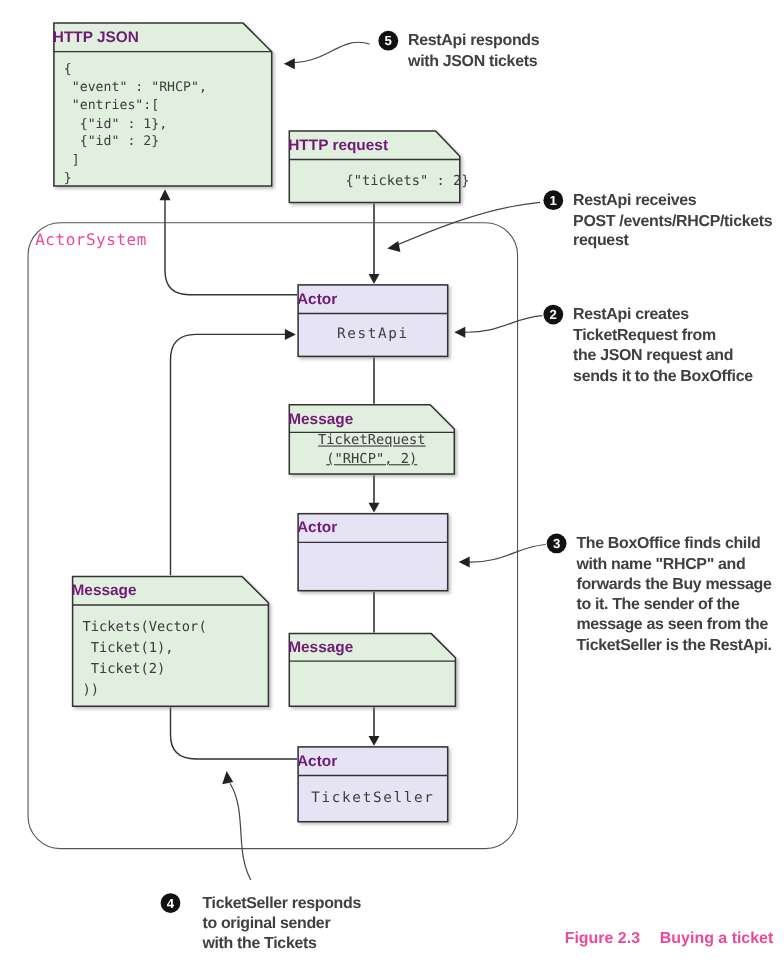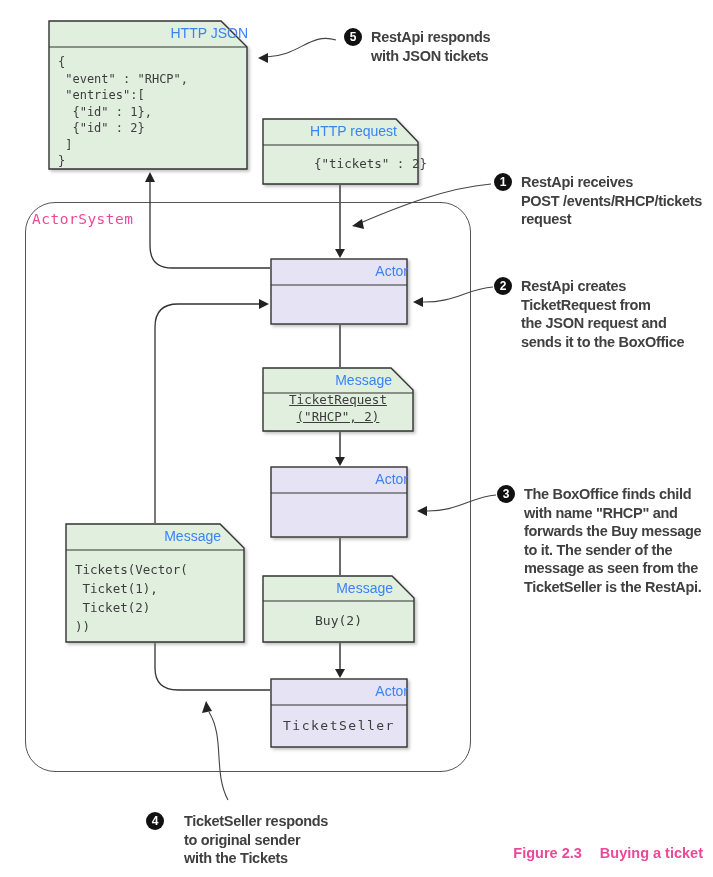--- a/index.html
+++ b/index.html
@@ -10,22 +10,22 @@
   .actor-system{position:absolute;left:25px;top:202px;width:444px;height:568px;
     border:1.6px solid #555;border-radius:30px;background:transparent;}
   .actor-system-label{position:absolute;left:32px;top:211px;
     font-family:"DejaVu Sans Mono","Liberation Mono",monospace;font-size:14.5px;color:#ec4899;
     letter-spacing:0.5px;}
 
   
   .dbox{position:absolute;}
   .dbox svg{position:absolute;left:0;top:0;overflow:visible;
     filter:drop-shadow(2.5px 2.5px 1.5px rgba(120,120,120,0.45));}
-  .dbox .hdr{position:absolute;left:0;top:0;width:100%;text-align:right;
-    font-size:14px;color:#3b82f6;}
+  .dbox .hdr{position:absolute;left:0;top:0;width:100%;text-align:left;
+    font-size:14px;color:#701a75;font-weight:bold;}
   .dbox .bdy{position:absolute;font-family:"DejaVu Sans Mono","Liberation Mono",monospace;
     color:#3d3d3d;}
   .bdy.pre{white-space:pre;text-align:left;}
   .bdy.ctr{width:100%;text-align:center;white-space:pre;}
 
   
   .ann{position:absolute;}
   .ann .num{position:absolute;width:18px;height:18px;border-radius:50%;background:#111;
     color:#fff;font-size:12px;font-weight:bold;text-align:center;line-height:18px;}
   .ann .txt{position:absolute;font-weight:bold;font-size:14.5px;line-height:18.5px;
@@ -111,20 +111,21 @@
     <div class="hdr" style="line-height:27px;width:135px;">HTTP request</div>
     <div class="bdy ctr" style="top:27px;font-size:12.5px;line-height:38px;">{"tickets" : 2}</div>
   </div>
 
   <div class="dbox" style="left:270px;top:258px;width:138px;height:67px;">
     <svg width="138" height="67">
       <rect x="1" y="1" width="136" height="65" fill="#e6e3f4" stroke="#333" stroke-width="1.4"></rect>
       <line x1="1" y1="27" x2="137" y2="27" stroke="#333" stroke-width="1.2"></line>
     </svg>
     <div class="hdr" style="line-height:27px;">Actor</div>
+    <div class="bdy ctr" style="top:27px;font-size:13px;line-height:38px;letter-spacing:1.5px;">RestApi</div>
   </div>
 
   <div class="dbox" style="left:262px;top:367px;width:152px;height:65px;">
     <svg width="152" height="65">
       <polygon points="1,1 129,1 151,23 151,64 1,64" fill="#e1efdf" stroke="#333" stroke-width="1.4"></polygon>
       <line x1="1" y1="26" x2="151" y2="26" stroke="#333" stroke-width="1.2"></line>
     </svg>
     <div class="hdr" style="line-height:26px;width:130px;">Message</div>
     <div class="bdy ctr" style="top:24px;font-size:12.5px;line-height:17px;text-decoration:underline;">TicketRequest
 ("RHCP", 2)</div>
@@ -137,21 +138,20 @@
     </svg>
     <div class="hdr" style="line-height:27px;">Actor</div>
   </div>
 
   <div class="dbox" style="left:262px;top:575px;width:153px;height:68px;">
     <svg width="153" height="68">
       <polygon points="1,1 130,1 152,23 152,67 1,67" fill="#e1efdf" stroke="#333" stroke-width="1.4"></polygon>
       <line x1="1" y1="26" x2="152" y2="26" stroke="#333" stroke-width="1.2"></line>
     </svg>
     <div class="hdr" style="line-height:26px;width:131px;">Message</div>
-    <div class="bdy ctr" style="top:26px;font-size:13px;line-height:40px;">Buy(2)</div>
   </div>
 
   <div class="dbox" style="left:270px;top:678px;width:138px;height:70px;">
     <svg width="138" height="70">
       <rect x="1" y="1" width="136" height="68" fill="#e6e3f4" stroke="#333" stroke-width="1.4"></rect>
       <line x1="1" y1="27" x2="137" y2="27" stroke="#333" stroke-width="1.2"></line>
     </svg>
     <div class="hdr" style="line-height:27px;">Actor</div>
     <div class="bdy ctr" style="top:27px;font-size:13px;line-height:41px;letter-spacing:1.5px;">TicketSeller</div>
   </div>

